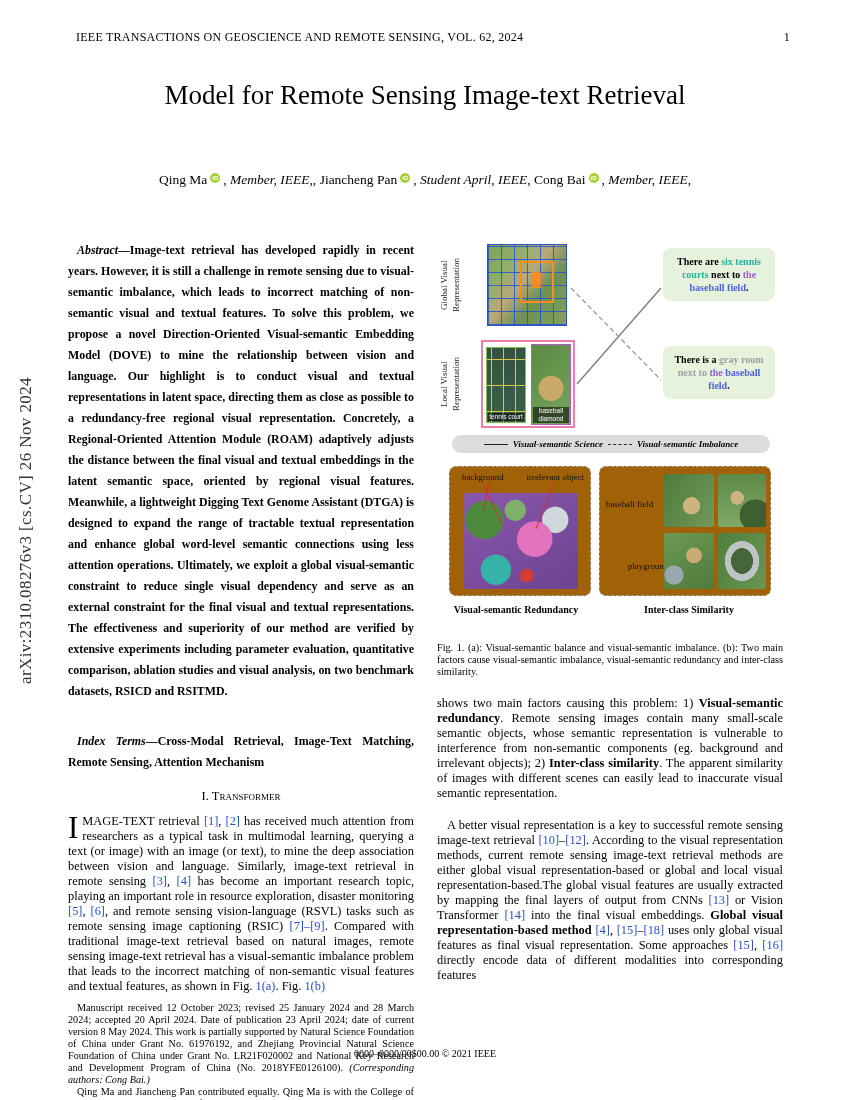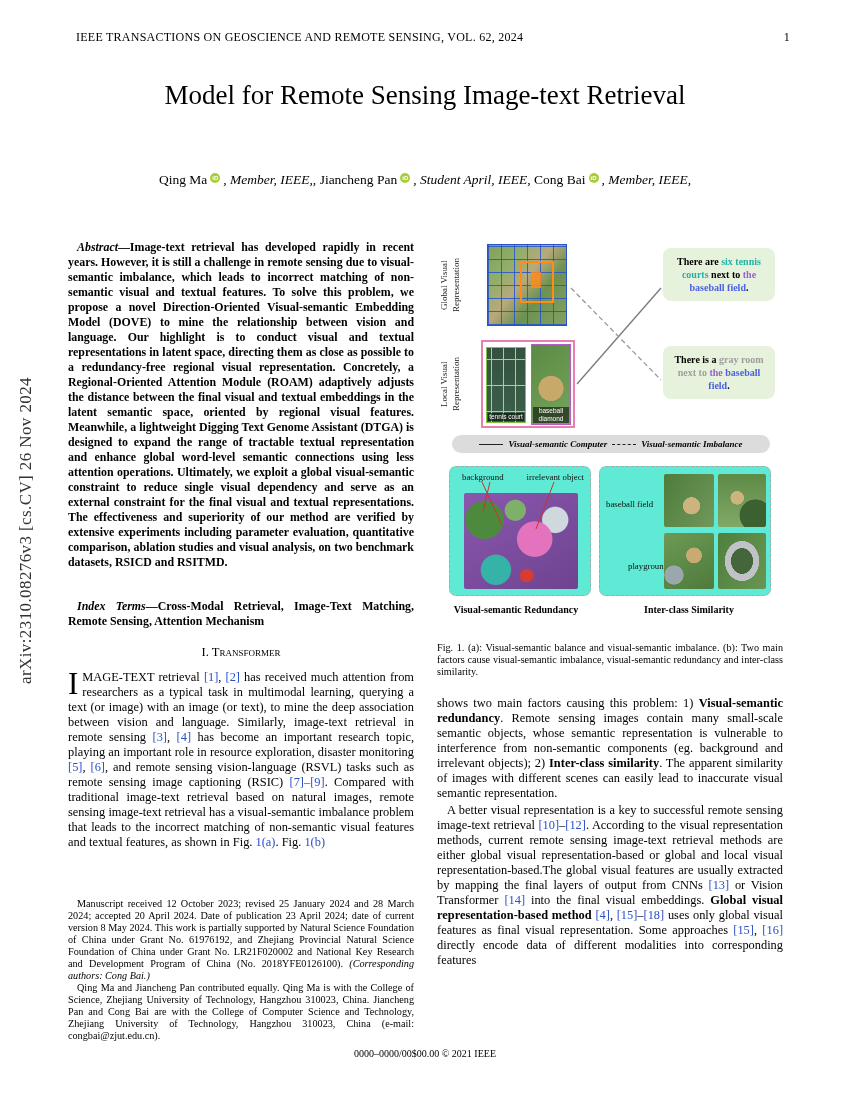--- a/index.html
+++ b/index.html
@@ -15,21 +15,21 @@
   .title .tl{display:block;}
 
   .authors{position:absolute;top:172px;left:0;width:100%;text-align:center;font-size:13.5px;}
   .authors .role{font-style:italic;}
   .orcid{display:inline-block;width:10px;height:10px;border-radius:50%;background:#a6ce39;color:#fff;font-size:6px;line-height:10px;text-align:center;vertical-align:4px;font-family:"Liberation Sans",sans-serif;margin:0 3px 0 3px;font-weight:bold;}
 
   .col{position:absolute;top:240px;width:346px;}
   .col-left{left:68px;height:802px;display:flex;flex-direction:column;}
   .col-right{left:437px;height:802px;}
 
-  .abstract,.iterms{font-size:11.9px;line-height:15px;font-weight:bold;text-align:justify;text-indent:9px;}
+  .abstract,.iterms{font-size:11.9px;line-height:21px;font-weight:bold;text-align:justify;text-indent:9px;}
   .iterms{margin-top:29px;}
   .ab-label{font-style:italic;}
   .sec-head{margin:16px 0 10px;text-align:center;font-size:12.6px;font-weight:400;font-variant:small-caps;}
   .body-p{font-size:12.4px;line-height:15px;text-align:justify;}
   .indent{text-indent:10px;}
   .dropcap{float:left;font-size:31px;line-height:26px;padding:1px 4px 0 0;}
   .fnotes{margin-top:auto;padding-top:8px;font-size:10.2px;line-height:12px;text-align:justify;}
   .fnotes p{text-indent:9px;}
 
   .b{font-weight:bold;}
@@ -70,21 +70,21 @@
   .tbox{position:absolute;width:112px;padding:7px 6px;background:#e7f2dc;border-radius:8px;font-size:10px;line-height:13px;text-align:center;}
   .tb1{left:226px;top:8px;}
   .tb2{left:226px;top:106px;}
 
   .legend{position:absolute;left:15px;top:195px;width:318px;height:18px;background:#dcdcdc;border-radius:9px;display:flex;align-items:center;justify-content:center;gap:5px;font-size:9px;font-weight:bold;font-style:italic;}
   .ls{display:inline-block;width:24px;height:0;}
   .solid-sample{border-top:1.5px solid #222;}
   .dashed-sample{border-top:1.5px dashed #222;}
 
   .panel-b{position:relative;height:172px;margin-top:6px;}
-  .dbox{position:absolute;border:1.3px dashed #a8a8a8;border-radius:7px;top:2px;height:130px;background:#5eead4;}
+  .dbox{position:absolute;border:1.3px dashed #a8a8a8;border-radius:7px;top:2px;height:130px;background:#a16207;}
   .dbox-left{left:12px;width:142px;}
   .dbox-right{left:162px;width:172px;}
   .plbl{position:absolute;font-size:8.8px;color:#111;}
   .lbl-bg{left:12px;top:5px;}
   .lbl-io{right:6px;top:5px;}
   .redlines{position:absolute;left:0;top:0;width:142px;height:130px;pointer-events:none;}
   .seg-img{position:absolute;left:14px;top:26px;width:114px;height:96px;border-radius:2px;background:
     radial-gradient(circle at 62% 48%, #e373bd 0 20%, rgba(0,0,0,0) 21%),
     radial-gradient(circle at 80% 28%, #cfd8dc 0 11%, rgba(0,0,0,0) 12%),
     radial-gradient(circle at 18% 28%, #4e8a3e 0 16%, rgba(0,0,0,0) 17%),
@@ -108,21 +108,21 @@
     linear-gradient(150deg,#6d9a54,#4e7a3c);}
   .a4{left:118px;top:66px;width:48px;height:56px;background:
     radial-gradient(ellipse at 50% 50%, #44663a 0 32%, #bfc3c6 33% 50%, rgba(0,0,0,0) 51%),
     linear-gradient(115deg,#50803e,#689552);}
   .bcap{position:absolute;top:140px;font-size:10px;font-weight:bold;text-align:center;}
   .bcap-left{left:0;width:158px;}
   .bcap-right{left:158px;width:188px;}
 
   .fig-caption{margin-top:6px;font-size:10.2px;line-height:12.2px;text-align:justify;}
   .rc1{margin-top:17px;}
-  .rc2{margin-top:2px;}
+  .rc2{margin-top:17px;}
 
   .footer{position:absolute;top:1048px;left:0;width:100%;text-align:center;font-size:10px;}
 </style>
 </head>
 <body>
 
 <div class="page">
 
   <header class="hdr">
     <span>IEEE TRANSACTIONS ON GEOSCIENCE AND REMOTE SENSING,  VOL. 62, 2024</span>
@@ -171,21 +171,21 @@
         <svg class="xlines" viewBox="0 0 346 196">
           <line x1="140" y1="144" x2="224" y2="48" stroke="#7a7a7a" stroke-width="1.3"></line>
           <line x1="134" y1="48" x2="224" y2="140" stroke="#9a9a9a" stroke-width="1.3" stroke-dasharray="5,3"></line>
         </svg>
 
         <div class="tbox tb1"><span class="b">There are </span><span class="b teal">six tennis courts</span><span class="b"> next to </span><span class="b purple">the</span><span class="b"> </span><span class="b blue">baseball field</span><span class="b">.</span></div>
         <div class="tbox tb2"><span class="b">There is a </span><span class="b gray">gray room</span><span class="b gray"> next to </span><span class="b purple">the</span><span class="b"> </span><span class="b blue">baseball field</span><span class="b">.</span></div>
 
         <div class="legend">
           <span class="ls solid-sample"></span>
-          <span class="ltext">Visual-semantic Computer</span>
+          <span class="ltext">Visual-semantic Science</span>
           <span class="ls dashed-sample"></span>
           <span class="ltext">Visual-semantic Imbalance</span>
         </div>
       </div>
 
       <div class="panel-b">
         <div class="dbox dbox-left">
           <span class="plbl lbl-bg">background</span>
           <span class="plbl lbl-io">irrelevant object</span>
           <div class="seg-img"></div>

